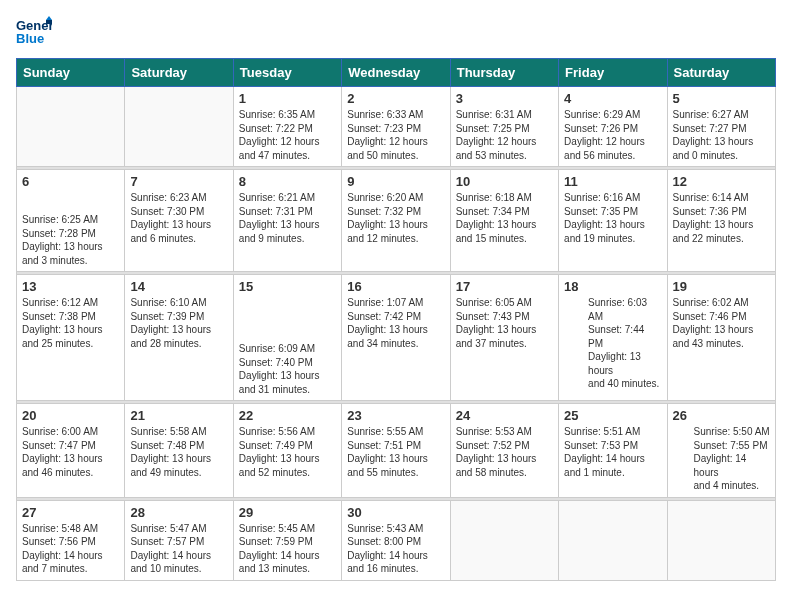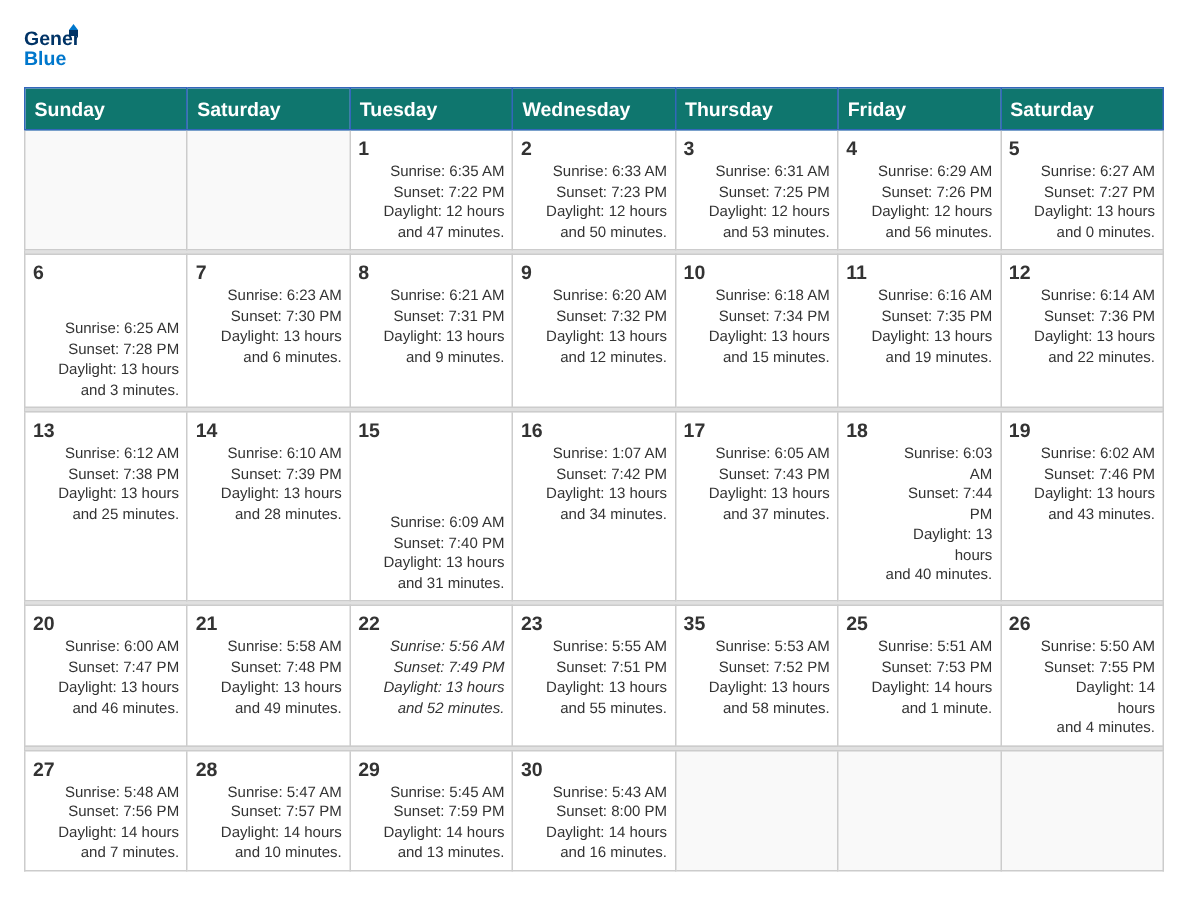--- a/index.html
+++ b/index.html
@@ -68,21 +68,20 @@
       font-size: 13px;
       font-weight: bold;
       color: #333;
       display: block;
       margin-bottom: 2px;
     }
     .day-info {
       font-size: 10px;
       color: #333;
       line-height: 1.35;
-      text-align: right;
     }
   </style>
 </head>
 <body>
 
 <div class="header">
   <div class="logo">
     <svg class="logo-icon" viewBox="0 0 36 30" xmlns="http://www.w3.org/2000/svg">
       <text x="0" y="14" font-family="Arial" font-weight="bold" font-size="13" fill="#003366">General</text>
       <text x="0" y="27" font-family="Arial" font-weight="bold" font-size="13" fill="#0077cc">Blue</text>
@@ -269,34 +268,34 @@
         </td>
         <td>
           <span class="day-num">21</span>
           <div class="day-info" style="white-space: pre-line;">Sunrise: 5:58 AM
 Sunset: 7:48 PM
 Daylight: 13 hours
 and 49 minutes.</div>
         </td>
         <td>
           <span class="day-num">22</span>
-          <div class="day-info" style="white-space: pre-line; font-style: italic;">Sunrise: 5:56 AM
+          <div class="day-info" style="white-space: pre-line;">Sunrise: 5:56 AM
 Sunset: 7:49 PM
 Daylight: 13 hours
 and 52 minutes.</div>
         </td>
         <td>
           <span class="day-num">23</span>
           <div class="day-info" style="white-space: pre-line;">Sunrise: 5:55 AM
 Sunset: 7:51 PM
 Daylight: 13 hours
 and 55 minutes.</div>
         </td>
         <td>
-          <span class="day-num">35</span>
+          <span class="day-num">24</span>
           <div class="day-info" style="white-space: pre-line;">Sunrise: 5:53 AM
 Sunset: 7:52 PM
 Daylight: 13 hours
 and 58 minutes.</div>
         </td>
         <td>
           <span class="day-num">25</span>
           <div class="day-info" style="white-space: pre-line;">Sunrise: 5:51 AM
 Sunset: 7:53 PM
 Daylight: 14 hours

